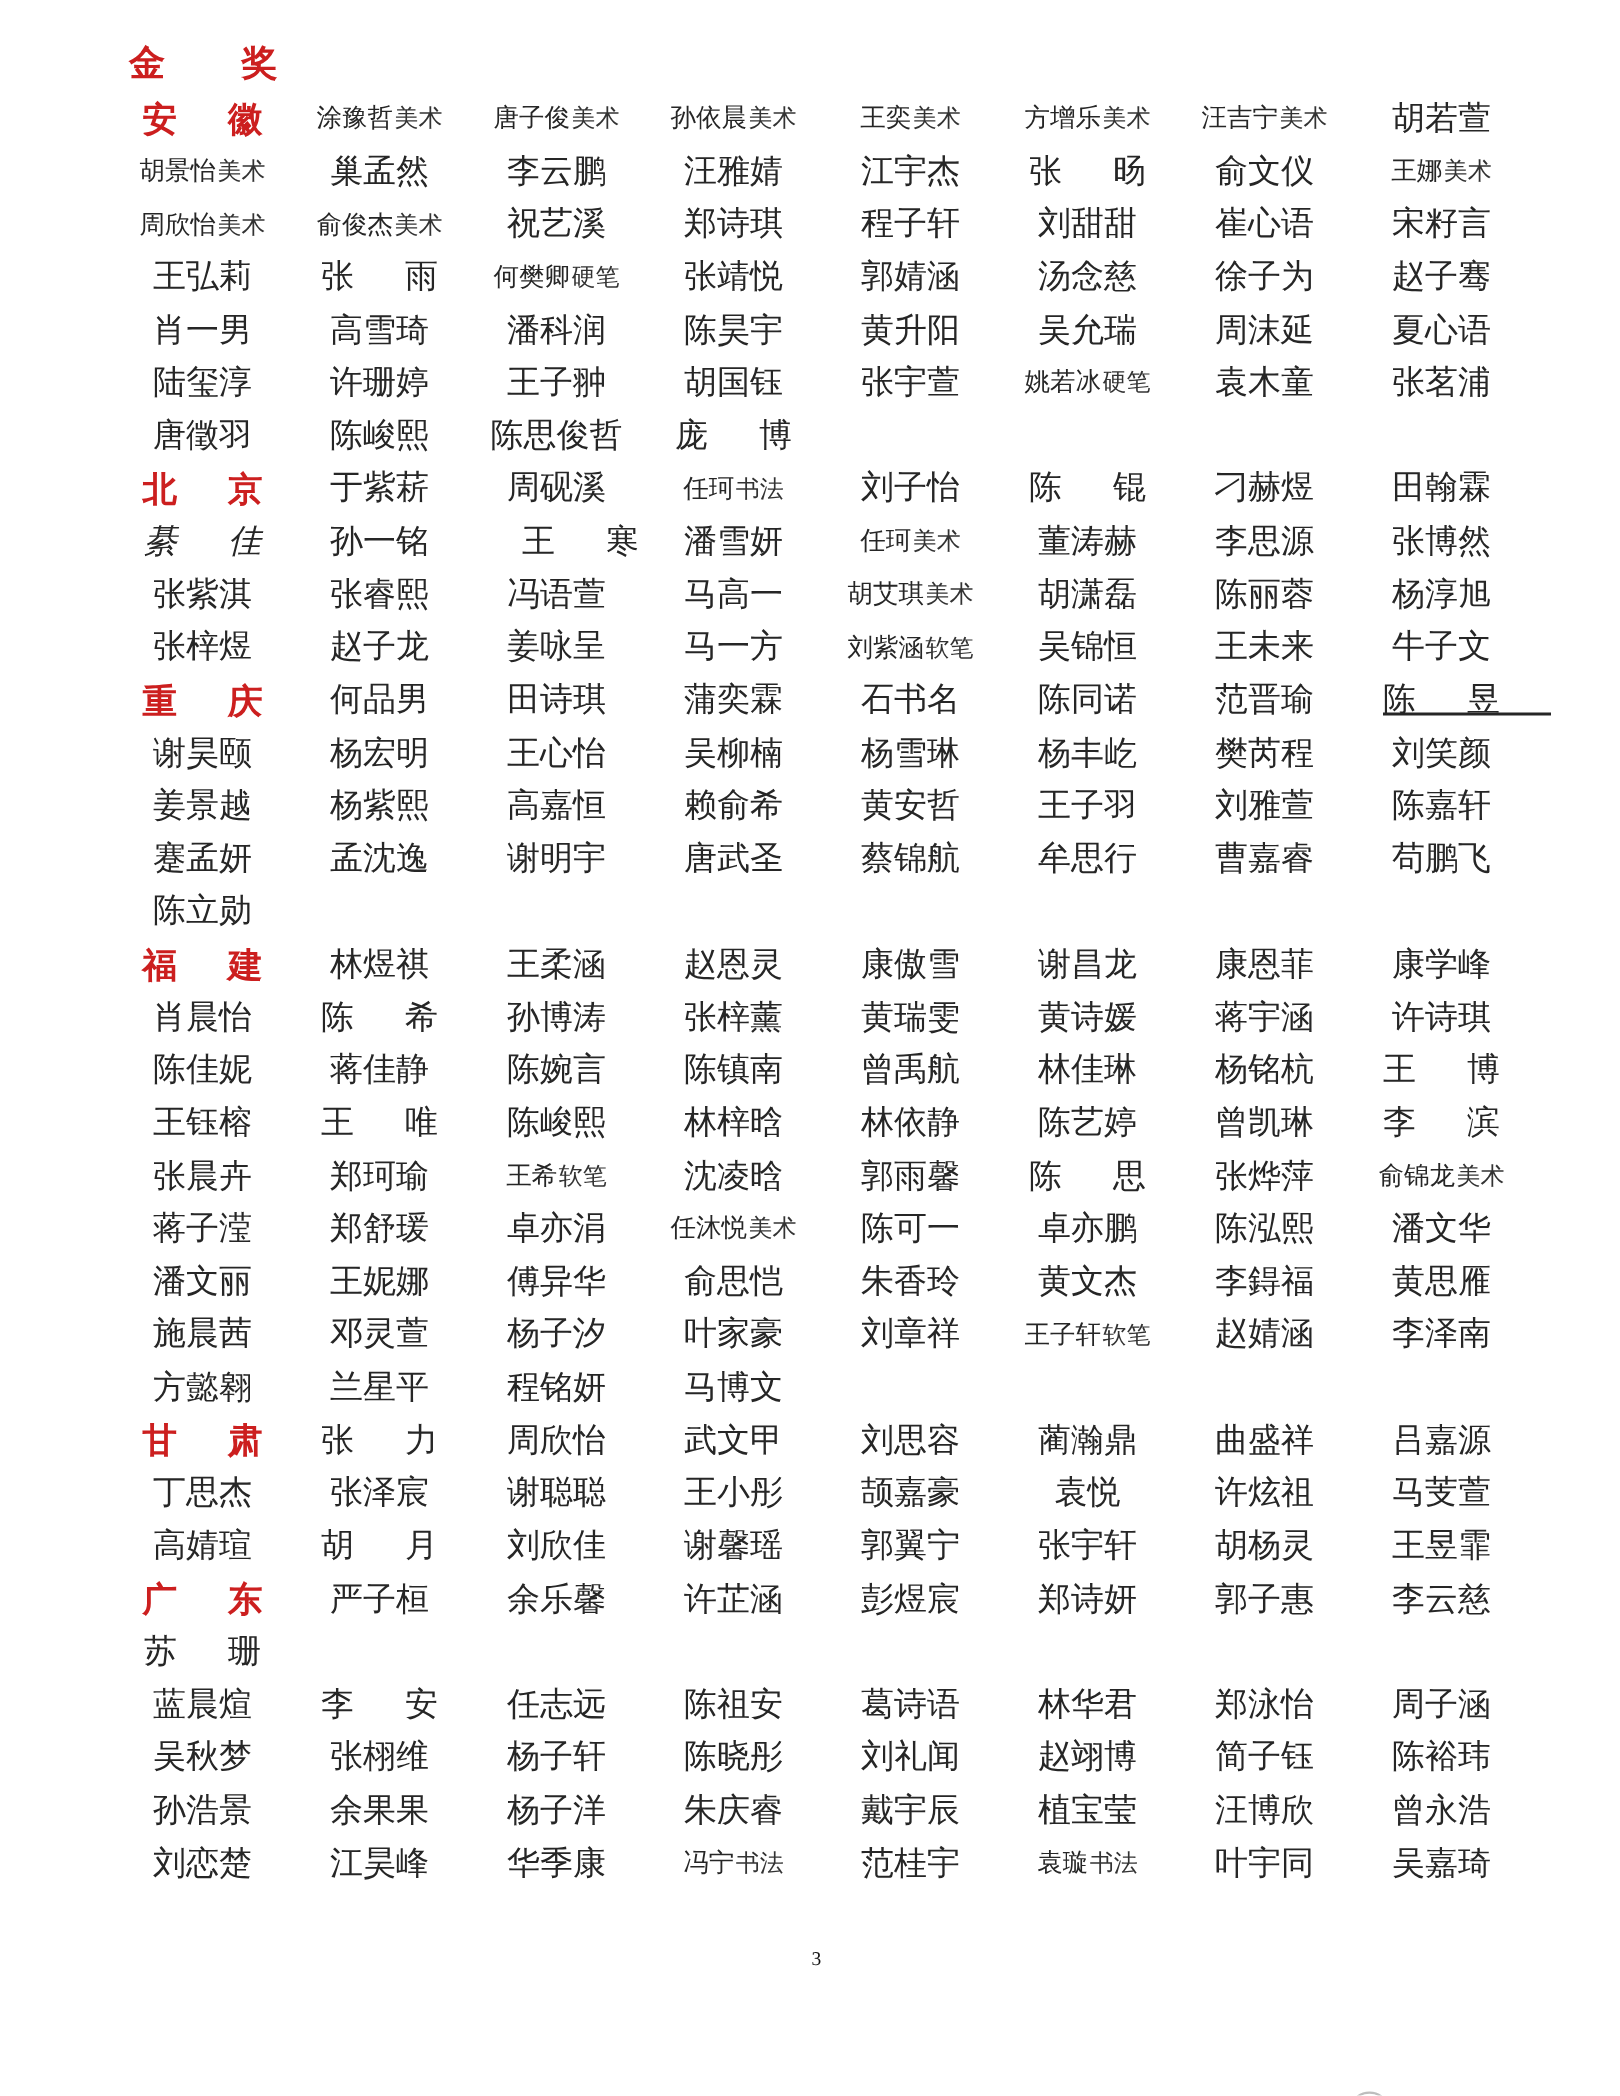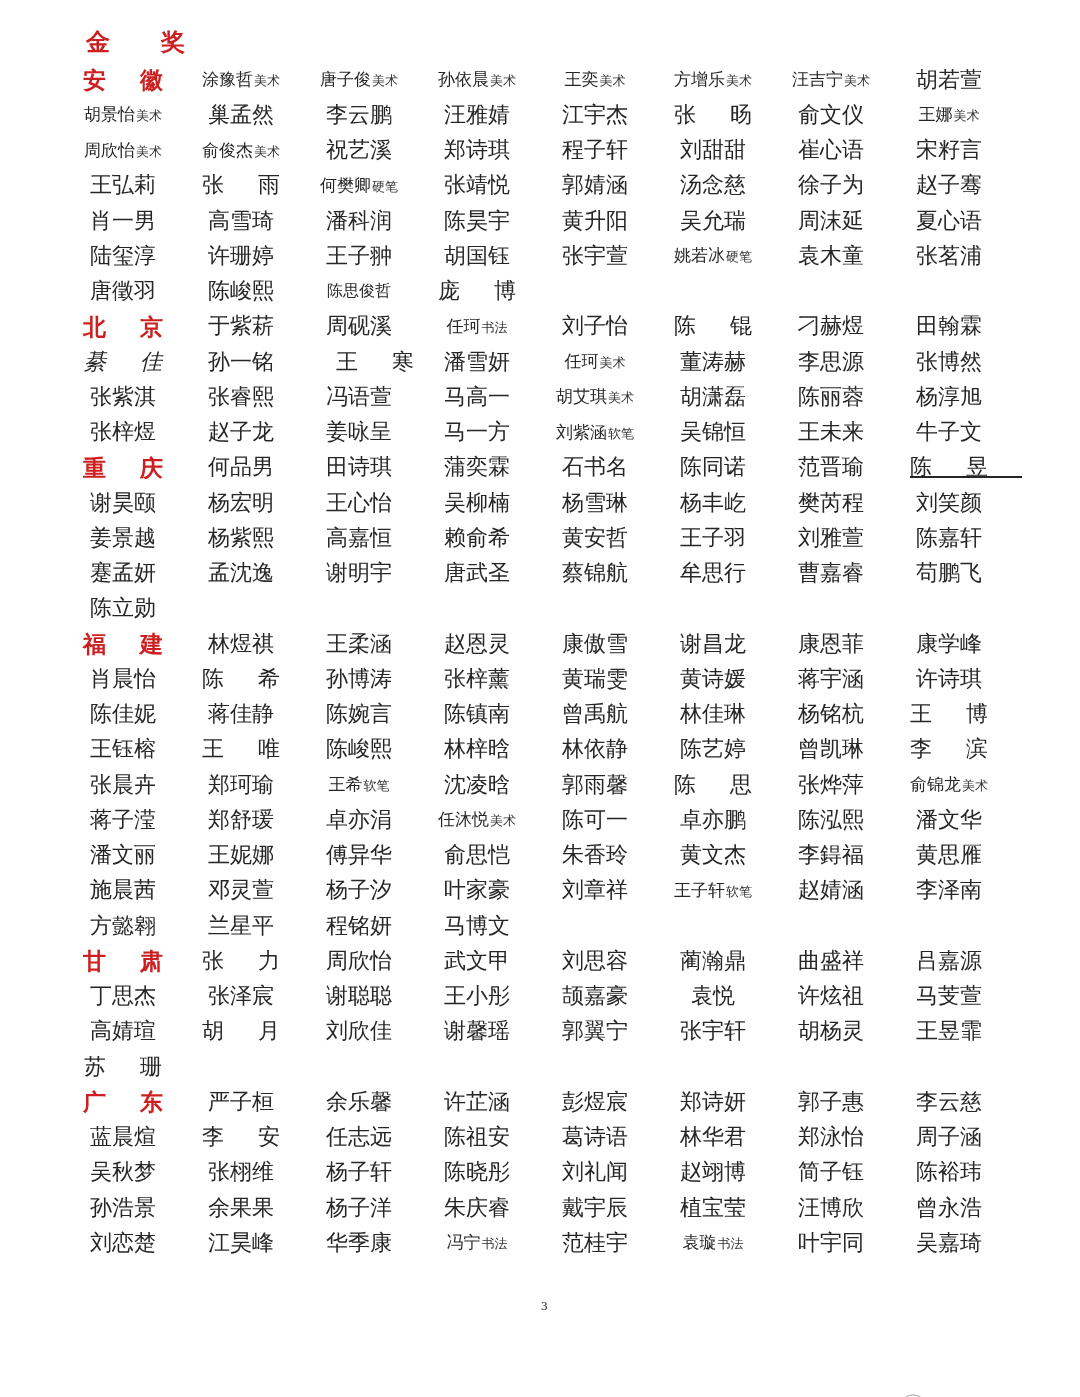--- a/index.html
+++ b/index.html
@@ -9,34 +9,34 @@
       color: #222222;
     }
     .page { position: absolute; left: 0; top: 0; width: 1080px; height: 1397px; }
     .award-title {
       position: absolute; left: 86px; top: 26px; height: 36px;
       display: flex; gap: 0; font-size: 24px; font-weight: bold; color: #cc1f1f;
       letter-spacing: 0;
     }
     .award-title span { display: inline-block; width: 75px; }
     .grid {
-      position: absolute; left: 64px; top: 62px;
+      position: absolute; left: 76px; top: 62px;
     }
     .row {
       display: grid;
       grid-template-columns: 118px 118px 118px 118px 118px 118px 118px 118px;
       height: 35.25px; align-items: center;
     }
     .cell {
       font-size: 22px; white-space: nowrap; text-align: center;
       color: #262626; line-height: 1;
     }
-    .cell.small { font-size: 16px; }
+    .cell.small { font-size: 22px; }
     .cell.smaller { font-size: 17px; }
-    .cell .tag { font-size: 13px; color: #333; margin-left: 1px; }
+    .cell .tag { font-size: 16px; color: #333; margin-left: 1px; }
     .cell.region {
       color: #cc1f1f; font-weight: bold; font-size: 23px;
     }
     .page-number {
       position: absolute; left: 541px; top: 1298px; font-size: 13px; color: #111;
       font-family: "Liberation Serif", serif;
     }
     .watermark {
       position: absolute; left: 900px; top: 1392px; display: flex; align-items: center; gap: 8px;
       color: #b5b5b5; font-size: 16px; font-family: "DejaVu Sans", sans-serif;
@@ -327,38 +327,38 @@
         <div class="cell"><span>高婧瑄</span></div>
         <div class="cell"><span style="letter-spacing: 34px; margin-right: -34px;">胡月</span></div>
         <div class="cell"><span>刘欣佳</span></div>
         <div class="cell"><span>谢馨瑶</span></div>
         <div class="cell"><span>郭翼宁</span></div>
         <div class="cell"><span>张宇轩</span></div>
         <div class="cell"><span>胡杨灵</span></div>
         <div class="cell"><span>王昱霏</span></div>
       </div>
       <div class="row">
-        <div class="cell"><span style="letter-spacing: 34px; margin-right: -34px;">苏珊</span></div>
-        <div class="cell"></div>
-        <div class="cell"></div>
-        <div class="cell"></div>
-        <div class="cell"></div>
-        <div class="cell"></div>
-        <div class="cell"></div>
-        <div class="cell"></div>
-      </div>
-      <div class="row">
         <div class="cell region"><span style="letter-spacing: 34px; margin-right: -34px;">广东</span></div>
         <div class="cell"><span>严子桓</span></div>
         <div class="cell"><span>余乐馨</span></div>
         <div class="cell"><span>许芷涵</span></div>
         <div class="cell"><span>彭煜宸</span></div>
         <div class="cell"><span>郑诗妍</span></div>
         <div class="cell"><span>郭子惠</span></div>
         <div class="cell"><span>李云慈</span></div>
+      </div>
+      <div class="row">
+        <div class="cell"><span style="letter-spacing: 34px; margin-right: -34px;">苏珊</span></div>
+        <div class="cell"></div>
+        <div class="cell"></div>
+        <div class="cell"></div>
+        <div class="cell"></div>
+        <div class="cell"></div>
+        <div class="cell"></div>
+        <div class="cell"></div>
       </div>
       <div class="row">
         <div class="cell"><span>蓝晨煊</span></div>
         <div class="cell"><span style="letter-spacing: 34px; margin-right: -34px;">李安</span></div>
         <div class="cell"><span>任志远</span></div>
         <div class="cell"><span>陈祖安</span></div>
         <div class="cell"><span>葛诗语</span></div>
         <div class="cell"><span>林华君</span></div>
         <div class="cell"><span>郑泳怡</span></div>
         <div class="cell"><span>周子涵</span></div>

